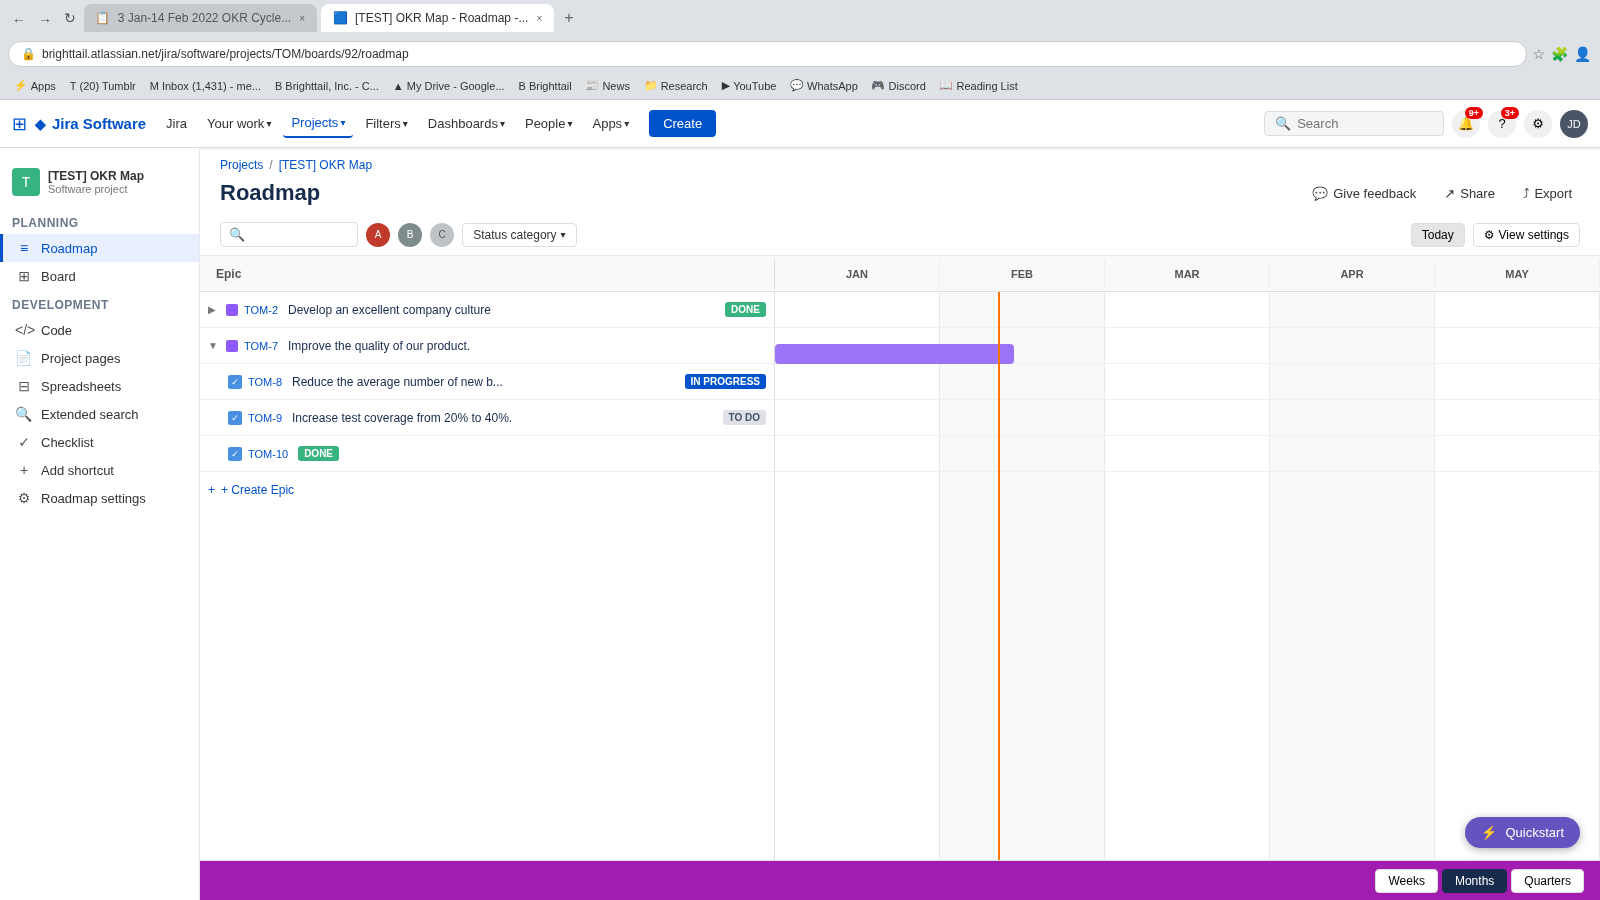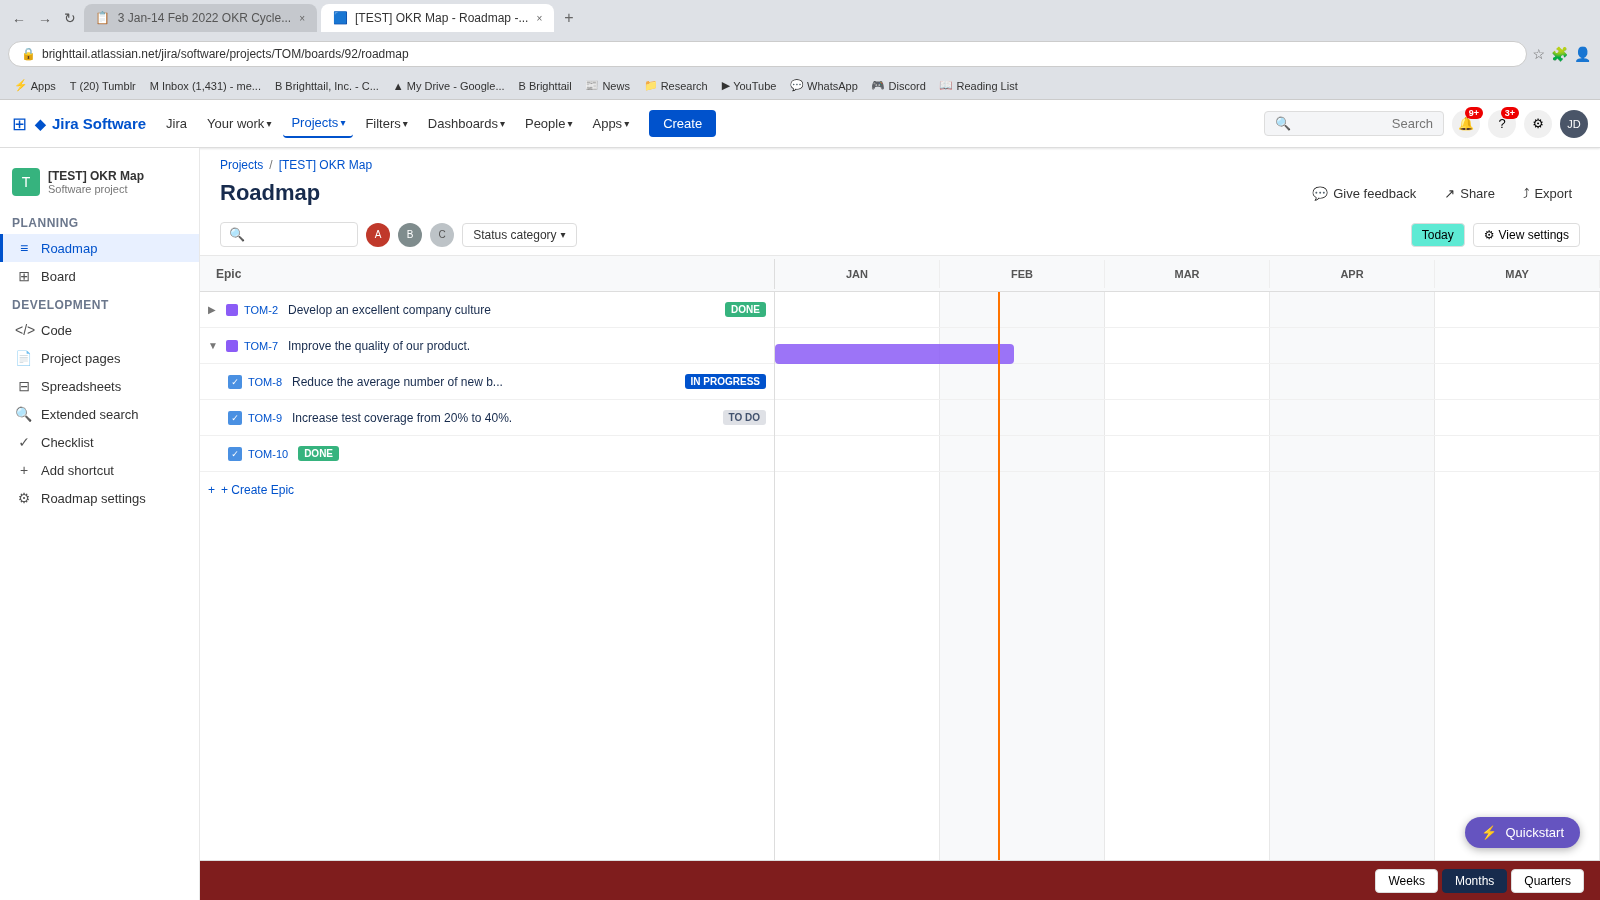--- a/index.html
+++ b/index.html
@@ -25,21 +25,21 @@
     .bk-icon { font-size: 11px; }
 
     
     .jira-nav { height: 48px; background: #fff; border-bottom: 1px solid #ddd; display: flex; align-items: center; padding: 0 12px; gap: 4px; box-shadow: 0 1px 2px rgba(0,0,0,0.1); }
     .jira-logo { display: flex; align-items: center; gap: 6px; font-weight: 600; font-size: 15px; color: #0052cc; margin-right: 8px; }
     .nav-link { padding: 6px 8px; border-radius: 4px; color: #333; cursor: pointer; font-size: 13px; display: flex; align-items: center; gap: 2px; }
     .nav-link.active { color: #0052cc; border-bottom: 2px solid #0052cc; }
     .nav-create-btn { margin-left: 8px; background: #0052cc; color: #fff; border: none; border-radius: 4px; padding: 6px 14px; font-size: 13px; font-weight: 500; cursor: pointer; }
     .nav-right { margin-left: auto; display: flex; align-items: center; gap: 8px; }
     .search-box { display: flex; align-items: center; background: #f4f5f7; border: 1px solid #ddd; border-radius: 4px; padding: 4px 10px; gap: 6px; width: 180px; }
-    .search-box input { border: none; background: none; outline: none; font-size: 13px; width: 100%; text-align: right; }
+    .search-box input { border: none; background: none; outline: none; font-size: 13px; width: 100%; }
     .nav-icon-btn { width: 28px; height: 28px; border-radius: 50%; display: flex; align-items: center; justify-content: center; background: #f0f0f0; cursor: pointer; font-size: 13px; position: relative; }
     .badge { position: absolute; top: -3px; right: -3px; background: #e00; color: #fff; font-size: 9px; border-radius: 8px; padding: 1px 4px; font-weight: bold; }
     .avatar { width: 28px; height: 28px; border-radius: 50%; background: #4a5568; color: #fff; display: flex; align-items: center; justify-content: center; font-size: 11px; cursor: pointer; }
 
     
     .main-layout { display: flex; height: calc(900px - 36px - 36px - 28px - 48px); }
 
     
     .sidebar { width: 200px; background: #fff; border-right: 1px solid #e8e8e8; padding: 12px 0; overflow-y: auto; flex-shrink: 0; }
     .project-header { padding: 8px 12px 12px; display: flex; align-items: center; gap: 8px; }
@@ -60,21 +60,21 @@
     .page-title { font-size: 22px; font-weight: 600; color: #172b4d; }
     .page-actions { display: flex; align-items: center; gap: 12px; }
     .action-btn { display: flex; align-items: center; gap: 5px; color: #333; cursor: pointer; font-size: 13px; padding: 4px 8px; border-radius: 4px; border: none; background: none; }
 
     
     .toolbar { padding: 8px 20px; display: flex; align-items: center; gap: 8px; border-bottom: 1px solid #e8e8e8; }
     .toolbar-search { display: flex; align-items: center; gap: 4px; border: 1px solid #ddd; border-radius: 4px; padding: 4px 8px; background: #fff; }
     .toolbar-search input { border: none; outline: none; font-size: 12px; width: 120px; }
     .avatar-sm { width: 24px; height: 24px; border-radius: 50%; cursor: pointer; display: flex; align-items: center; justify-content: center; font-size: 10px; color: #fff; }
     .status-dropdown { display: flex; align-items: center; gap: 4px; border: 1px solid #ddd; border-radius: 4px; padding: 4px 10px; cursor: pointer; font-size: 12px; color: #333; background: #fff; }
-    .today-btn { margin-left: auto; padding: 4px 10px; border: 1px solid #ddd; border-radius: 4px; background: #5eead4; cursor: pointer; font-size: 12px; }
+    .today-btn { margin-left: auto; padding: 4px 10px; border: 1px solid #ddd; border-radius: 4px; background: #e5e5e5; cursor: pointer; font-size: 12px; }
     .view-settings-btn { display: flex; align-items: center; gap: 4px; padding: 4px 10px; border: 1px solid #ddd; border-radius: 4px; background: #fff; cursor: pointer; font-size: 12px; }
 
     
     .roadmap-container { flex: 1; overflow: hidden; display: flex; flex-direction: column; }
     .roadmap-header { display: flex; border-bottom: 1px solid #ddd; background: #f8f9fa; height: 36px; align-items: center; }
     .epic-col-header { width: 575px; flex-shrink: 0; padding: 8px 16px; font-size: 12px; font-weight: 600; color: #555; border-right: 1px solid #ddd; }
     .timeline-header { flex: 1; display: flex; }
     .month-col { flex: 1; text-align: center; font-size: 11px; font-weight: 600; color: #555; padding: 8px 4px; border-right: 1px solid #eee; }
 
     .roadmap-body { flex: 1; display: flex; overflow: hidden; }
@@ -94,21 +94,21 @@
     .checkbox-icon { width: 14px; height: 14px; background: #4a90e2; border-radius: 2px; display: flex; align-items: center; justify-content: center; color: #fff; font-size: 9px; flex-shrink: 0; }
 
     .create-epic-row { display: flex; align-items: center; height: 36px; padding: 0 8px; gap: 6px; color: #0052cc; cursor: pointer; font-size: 12px; }
 
     
     .timeline-grid { position: absolute; top: 0; left: 0; right: 0; bottom: 0; display: flex; }
     .timeline-cell { flex: 1; border-right: 1px solid #e8e8e8; height: 100%; }
     .today-line { position: absolute; top: 0; bottom: 0; width: 2px; background: #ff7400; z-index: 5; }
 
     
-    .bottom-bar { height: 40px; background: #7f1d1d; border-top: 1px solid #ddd; display: flex; align-items: center; justify-content: flex-end; padding: 0 16px; gap: 4px; }
+    .bottom-bar { height: 40px; background: #a21caf; border-top: 1px solid #ddd; display: flex; align-items: center; justify-content: flex-end; padding: 0 16px; gap: 4px; }
     .time-btn { padding: 4px 12px; border: 1px solid #ddd; background: #fff; cursor: pointer; font-size: 12px; border-radius: 4px; }
     .time-btn.active { background: #172b4d; color: #fff; border-color: #172b4d; }
 
     
     .quickstart-btn { position: fixed; bottom: 52px; right: 20px; background: #6554c0; color: #fff; border: none; border-radius: 20px; padding: 8px 16px; font-size: 13px; cursor: pointer; display: flex; align-items: center; gap: 8px; box-shadow: 0 2px 8px rgba(0,0,0,0.3); z-index: 100; }
     .chevron { font-size: 10px; }
   </style>
 </head>
 <body>
 

